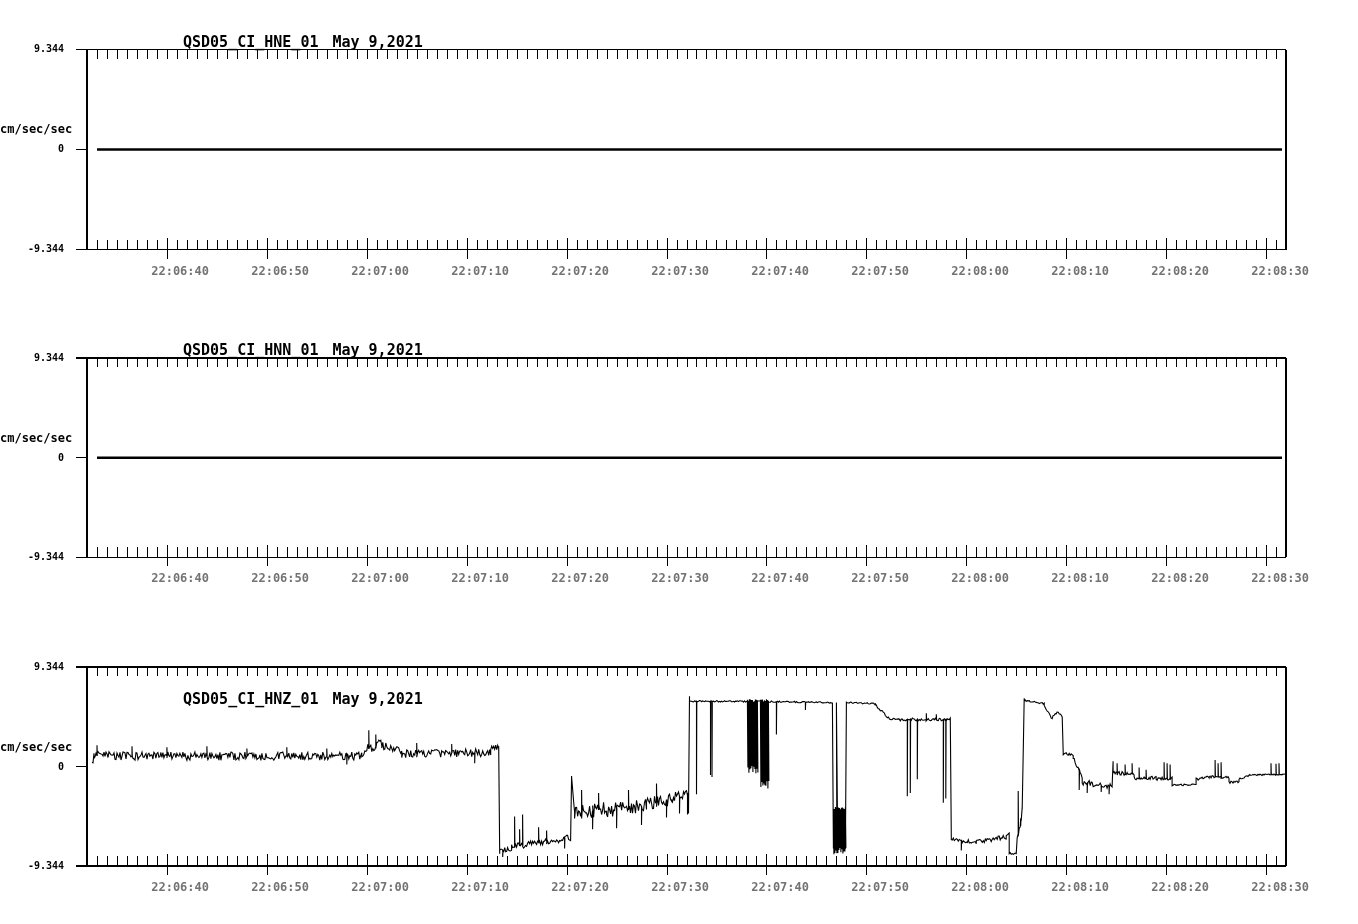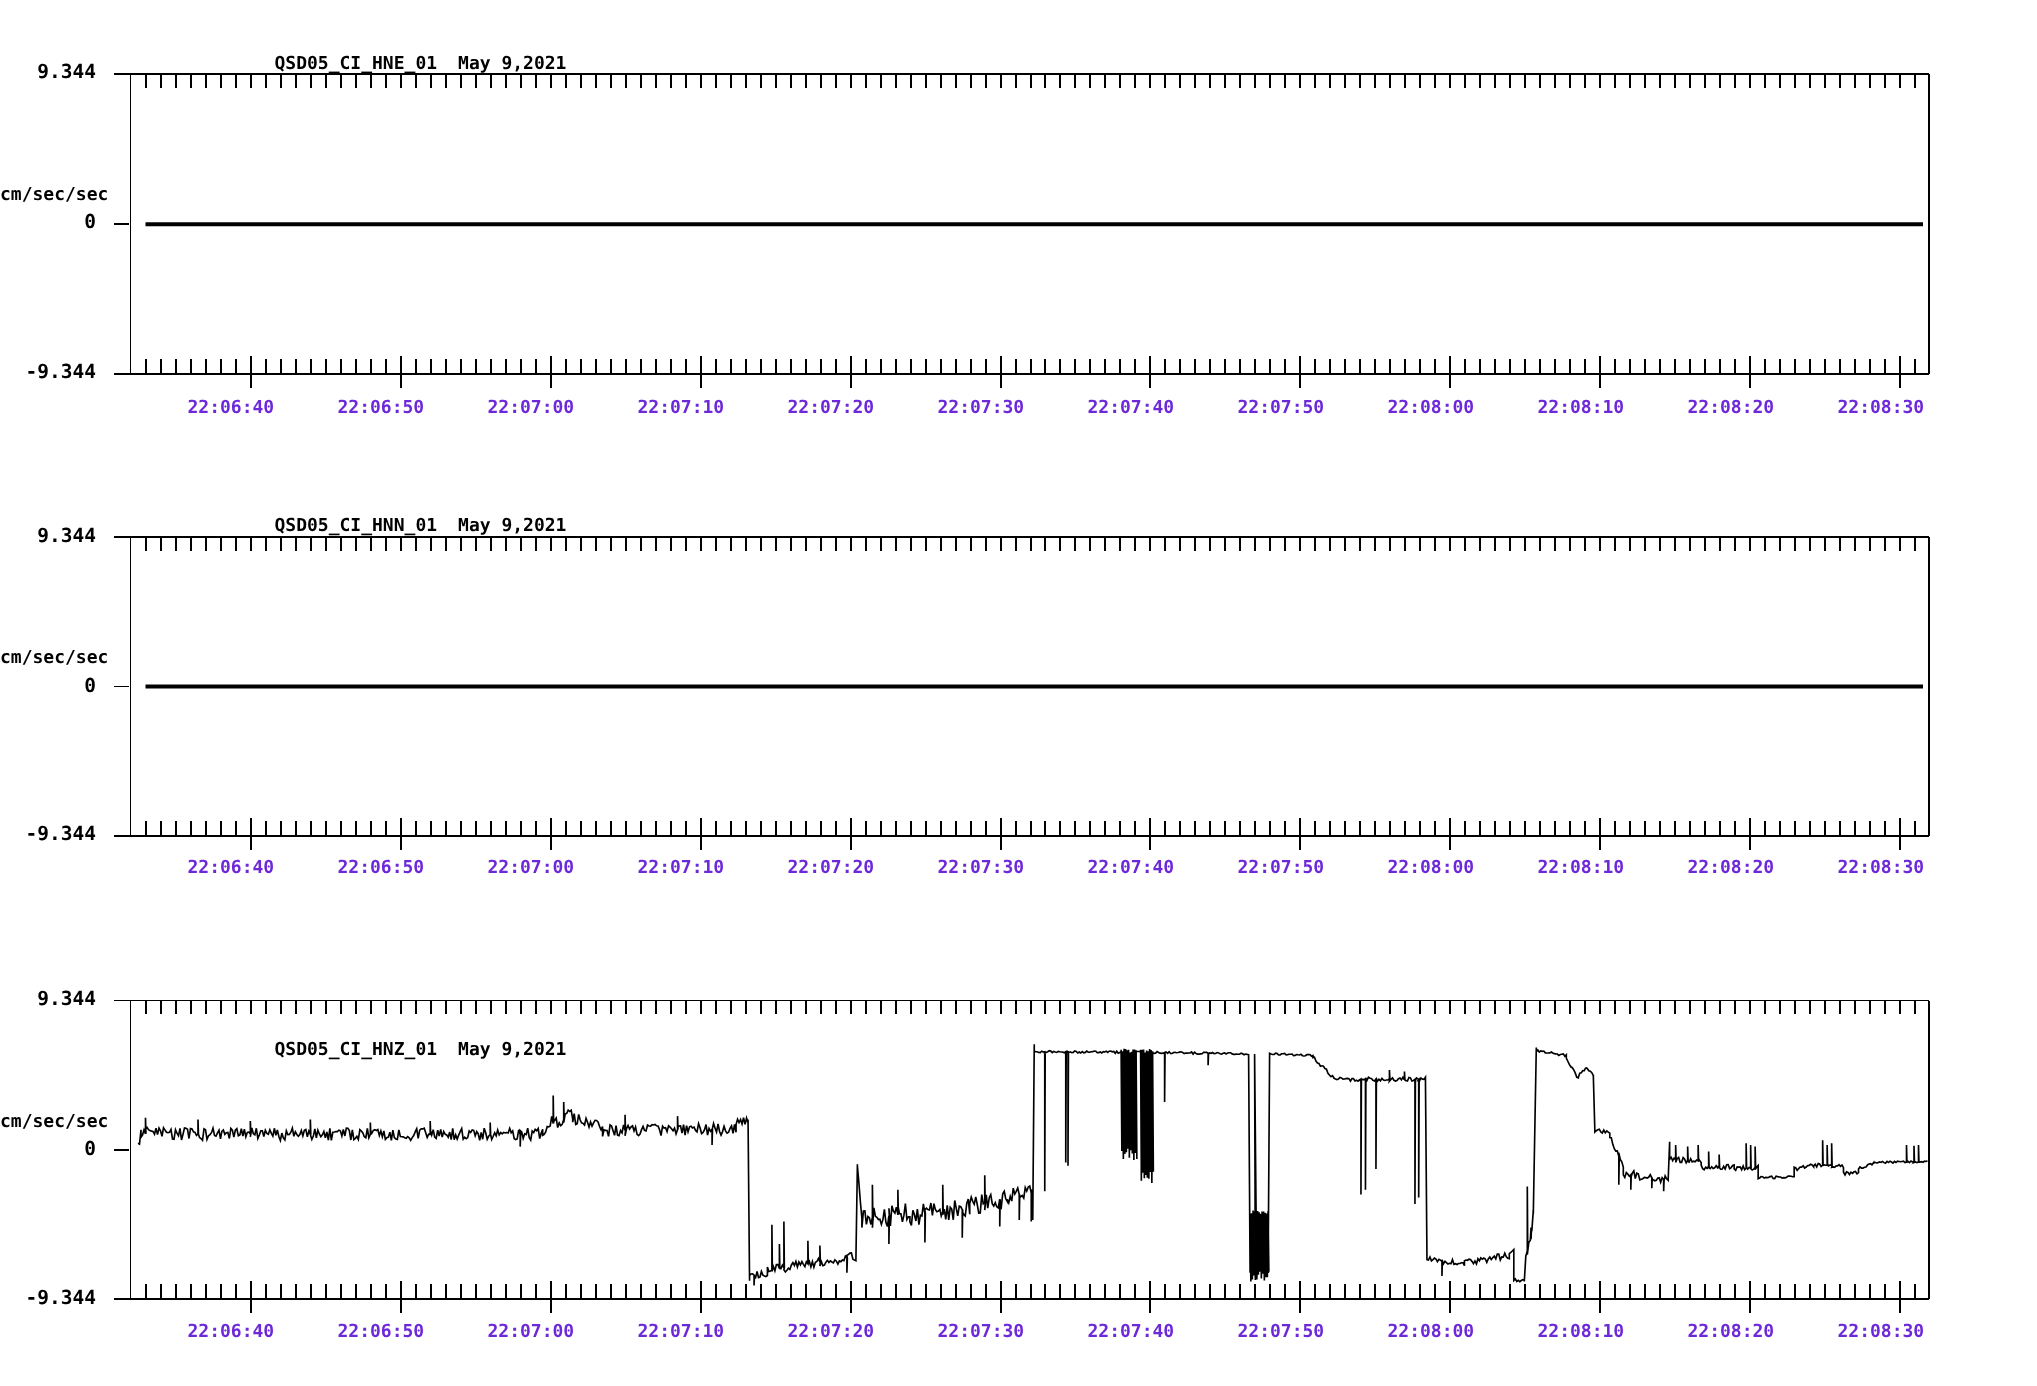--- a/index.html
+++ b/index.html
@@ -9,33 +9,33 @@
     background:#ffffff;
     font-family:"DejaVu Sans Mono", monospace;
     font-weight:bold;
     color:#000;
     overflow:hidden;
   }
   svg.plot{position:absolute;left:0;top:0;}
   .lbl{
     position:absolute;
     height:14px;line-height:14px;
-    font-size:12px;
+    font-size:15px;
     white-space:pre;
     color:#000;
   }
-  .ynum{font-size:13px;text-align:right;left:0;width:64px;}
+  .ynum{font-size:10px;text-align:right;left:0;width:64px;}
   .yunits{font-size:12px;text-align:left;left:0;width:76px;}
   .title{left:183px;}
   .title .date{margin-left:14px;}
   .xtick{
     position:absolute;
     width:84px;height:14px;line-height:14px;
-    font-size:12px;text-align:left;
-    white-space:pre;color:#6d28d9;
+    font-size:12px;text-align:right;
+    white-space:pre;color:#737373;
   }
 </style>
 </head>
 <body>
 
 <div class="fig">
 
   <svg class="plot" id="plot-canvas" width="1358" height="924" viewBox="0 0 1358 924">
       <g>
         <path d="M76 49.5H1286M76 249.5H1286M87 49.5V249.5M1286 49.5V249.5M76 149.5H86M97.5 49.5V58.5M97.5 239.5V249.5M107.5 49.5V58.5M107.5 239.5V249.5M117.5 49.5V58.5M117.5 239.5V249.5M127.5 49.5V58.5M127.5 239.5V249.5M137.5 49.5V58.5M137.5 239.5V249.5M147.5 49.5V58.5M147.5 239.5V249.5M157.5 49.5V58.5M157.5 239.5V249.5M167.5 49.5V58.5M167.5 237.5V258.5M177.5 49.5V58.5M177.5 239.5V249.5M187.5 49.5V58.5M187.5 239.5V249.5M197.5 49.5V58.5M197.5 239.5V249.5M207.5 49.5V58.5M207.5 239.5V249.5M217.5 49.5V58.5M217.5 239.5V249.5M227.5 49.5V58.5M227.5 239.5V249.5M237.5 49.5V58.5M237.5 239.5V249.5M247.5 49.5V58.5M247.5 239.5V249.5M257.5 49.5V58.5M257.5 239.5V249.5M267.5 49.5V58.5M267.5 237.5V258.5M277.5 49.5V58.5M277.5 239.5V249.5M287.5 49.5V58.5M287.5 239.5V249.5M297.5 49.5V58.5M297.5 239.5V249.5M307.5 49.5V58.5M307.5 239.5V249.5M317.5 49.5V58.5M317.5 239.5V249.5M327.5 49.5V58.5M327.5 239.5V249.5M337.5 49.5V58.5M337.5 239.5V249.5M347.5 49.5V58.5M347.5 239.5V249.5M357.5 49.5V58.5M357.5 239.5V249.5M367.5 49.5V58.5M367.5 237.5V258.5M377.5 49.5V58.5M377.5 239.5V249.5M387.5 49.5V58.5M387.5 239.5V249.5M397.5 49.5V58.5M397.5 239.5V249.5M407.5 49.5V58.5M407.5 239.5V249.5M417.5 49.5V58.5M417.5 239.5V249.5M427.5 49.5V58.5M427.5 239.5V249.5M437.5 49.5V58.5M437.5 239.5V249.5M447.5 49.5V58.5M447.5 239.5V249.5M457.5 49.5V58.5M457.5 239.5V249.5M467.5 49.5V58.5M467.5 237.5V258.5M477.5 49.5V58.5M477.5 239.5V249.5M487.5 49.5V58.5M487.5 239.5V249.5M497.5 49.5V58.5M497.5 239.5V249.5M507.5 49.5V58.5M507.5 239.5V249.5M517.5 49.5V58.5M517.5 239.5V249.5M527.5 49.5V58.5M527.5 239.5V249.5M537.5 49.5V58.5M537.5 239.5V249.5M547.5 49.5V58.5M547.5 239.5V249.5M557.5 49.5V58.5M557.5 239.5V249.5M567.5 49.5V58.5M567.5 237.5V258.5M577.5 49.5V58.5M577.5 239.5V249.5M587.5 49.5V58.5M587.5 239.5V249.5M597.5 49.5V58.5M597.5 239.5V249.5M607.5 49.5V58.5M607.5 239.5V249.5M617.5 49.5V58.5M617.5 239.5V249.5M627.5 49.5V58.5M627.5 239.5V249.5M637.5 49.5V58.5M637.5 239.5V249.5M647.5 49.5V58.5M647.5 239.5V249.5M657.5 49.5V58.5M657.5 239.5V249.5M667.5 49.5V58.5M667.5 237.5V258.5M677.5 49.5V58.5M677.5 239.5V249.5M687.5 49.5V58.5M687.5 239.5V249.5M696.5 49.5V58.5M696.5 239.5V249.5M706.5 49.5V58.5M706.5 239.5V249.5M716.5 49.5V58.5M716.5 239.5V249.5M726.5 49.5V58.5M726.5 239.5V249.5M736.5 49.5V58.5M736.5 239.5V249.5M746.5 49.5V58.5M746.5 239.5V249.5M756.5 49.5V58.5M756.5 239.5V249.5M766.5 49.5V58.5M766.5 237.5V258.5M776.5 49.5V58.5M776.5 239.5V249.5M786.5 49.5V58.5M786.5 239.5V249.5M796.5 49.5V58.5M796.5 239.5V249.5M806.5 49.5V58.5M806.5 239.5V249.5M816.5 49.5V58.5M816.5 239.5V249.5M826.5 49.5V58.5M826.5 239.5V249.5M836.5 49.5V58.5M836.5 239.5V249.5M846.5 49.5V58.5M846.5 239.5V249.5M856.5 49.5V58.5M856.5 239.5V249.5M866.5 49.5V58.5M866.5 237.5V258.5M876.5 49.5V58.5M876.5 239.5V249.5M886.5 49.5V58.5M886.5 239.5V249.5M896.5 49.5V58.5M896.5 239.5V249.5M906.5 49.5V58.5M906.5 239.5V249.5M916.5 49.5V58.5M916.5 239.5V249.5M926.5 49.5V58.5M926.5 239.5V249.5M936.5 49.5V58.5M936.5 239.5V249.5M946.5 49.5V58.5M946.5 239.5V249.5M956.5 49.5V58.5M956.5 239.5V249.5M966.5 49.5V58.5M966.5 237.5V258.5M976.5 49.5V58.5M976.5 239.5V249.5M986.5 49.5V58.5M986.5 239.5V249.5M996.5 49.5V58.5M996.5 239.5V249.5M1006.5 49.5V58.5M1006.5 239.5V249.5M1016.5 49.5V58.5M1016.5 239.5V249.5M1026.5 49.5V58.5M1026.5 239.5V249.5M1036.5 49.5V58.5M1036.5 239.5V249.5M1046.5 49.5V58.5M1046.5 239.5V249.5M1056.5 49.5V58.5M1056.5 239.5V249.5M1066.5 49.5V58.5M1066.5 237.5V258.5M1076.5 49.5V58.5M1076.5 239.5V249.5M1086.5 49.5V58.5M1086.5 239.5V249.5M1096.5 49.5V58.5M1096.5 239.5V249.5M1106.5 49.5V58.5M1106.5 239.5V249.5M1116.5 49.5V58.5M1116.5 239.5V249.5M1126.5 49.5V58.5M1126.5 239.5V249.5M1136.5 49.5V58.5M1136.5 239.5V249.5M1146.5 49.5V58.5M1146.5 239.5V249.5M1156.5 49.5V58.5M1156.5 239.5V249.5M1166.5 49.5V58.5M1166.5 237.5V258.5M1176.5 49.5V58.5M1176.5 239.5V249.5M1186.5 49.5V58.5M1186.5 239.5V249.5M1196.5 49.5V58.5M1196.5 239.5V249.5M1206.5 49.5V58.5M1206.5 239.5V249.5M1216.5 49.5V58.5M1216.5 239.5V249.5M1226.5 49.5V58.5M1226.5 239.5V249.5M1236.5 49.5V58.5M1236.5 239.5V249.5M1246.5 49.5V58.5M1246.5 239.5V249.5M1256.5 49.5V58.5M1256.5 239.5V249.5M1266.5 49.5V58.5M1266.5 237.5V258.5M1276.5 49.5V58.5M1276.5 239.5V249.5" stroke="#000" stroke-width="1.2" fill="none" shape-rendering="crispEdges"></path>

